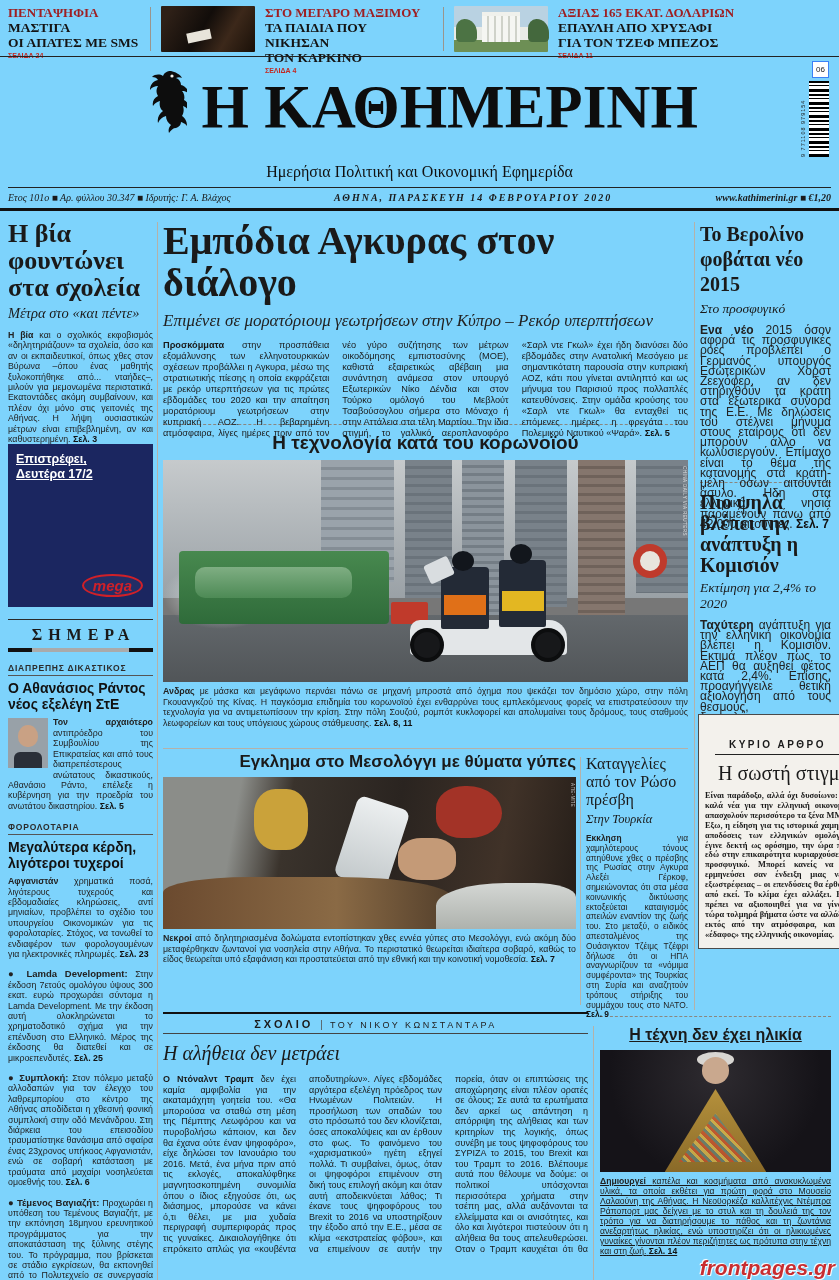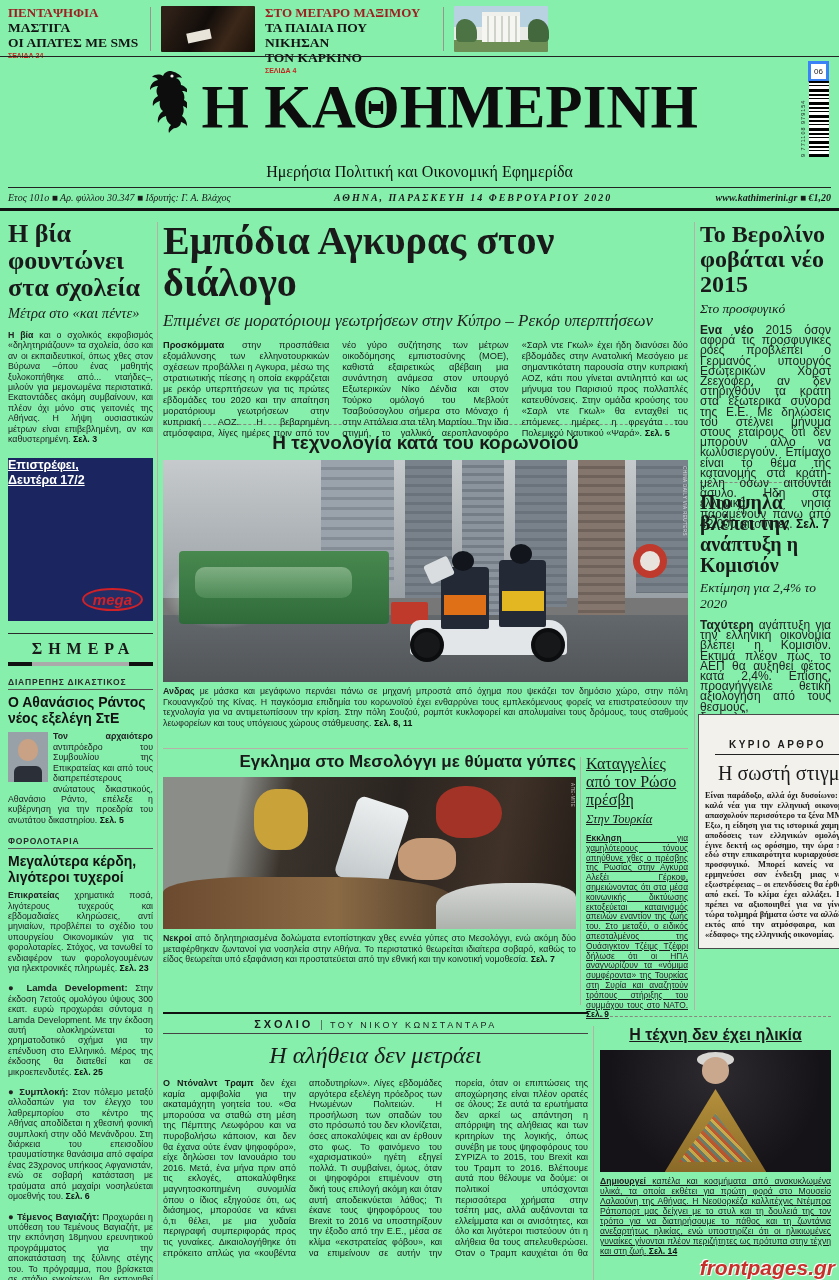--- a/index.html
+++ b/index.html
@@ -4,21 +4,21 @@
 <style>
   :root{
     --serif:"Liberation Serif","DejaVu Serif",serif;
     --sans:"Liberation Sans","DejaVu Sans",sans-serif;
     --ink:#1a1a1a;
     --red:#9e1f22;
     --pageref:#c3271f;
     --hair:#b5b1a8;
   }
   html,body{margin:0;padding:0;background:#888;}
-  .sheet{position:relative;width:839px;height:1280px;margin:0 auto;background:#86efac;
+  .sheet{position:relative;width:839px;height:1280px;margin:0 auto;background:#7dd3fc;
          overflow:hidden;color:var(--ink);font-family:var(--sans);}
   
   .teasers{position:absolute;left:0;top:0;width:839px;height:56px;display:flex;
            align-items:flex-start;padding:6px 8px 0 8px;box-sizing:border-box;gap:10px;}
   .teaser{font-family:var(--serif);}
   .t-kick{color:var(--red);font-weight:bold;font-size:13px;line-height:14px;}
   .t-line{font-weight:bold;font-size:13.5px;line-height:15px;color:#141414;}
   .t-page{font-family:var(--sans);color:var(--pageref);font-weight:bold;font-size:7px;margin-top:2px;}
   .t-div{width:1px;height:44px;background:#9a958c;margin-top:1px;}
   .t-img{width:94px;height:46px;border-radius:1px;flex:none;}
@@ -35,40 +35,40 @@
   .brand h1{display:inline;font-family:var(--serif);font-weight:bold;font-size:61px;
             letter-spacing:0px;color:#0d0d0d;margin:0;}
   .mast-sub{position:absolute;left:0;right:0;top:106px;text-align:center;font-family:var(--serif);
             font-size:16px;color:#111;}
   .dateline{position:absolute;left:8px;right:8px;top:130px;border-top:1px solid #222;
             display:flex;justify-content:space-between;align-items:center;height:18px;
             font-family:var(--serif);font-style:italic;font-size:10px;}
   .dateline .ctr{letter-spacing:2px;font-weight:bold;}
   .dateline .rt{font-weight:bold;}
   .thickbar{position:absolute;left:0;right:0;top:151px;height:3px;background:#111;}
-  .issuebox{position:absolute;right:10px;top:4px;width:15px;height:15px;border:3px solid #3b82f6;
+  .issuebox{position:absolute;right:10px;top:4px;width:15px;height:15px;border:1px solid #3b82f6;
             background:#fff;font-size:8px;text-align:center;line-height:15px;}
   .barcode{position:absolute;right:10px;top:24px;width:20px;height:76px;background:
       repeating-linear-gradient(180deg,#000 0 2px,#fff 2px 4px,#000 4px 5px,#fff 5px 8px,#000 8px 11px,#fff 11px 13px);}
   .bc-num{position:absolute;right:31px;top:24px;height:76px;width:8px;font-size:5.5px;
           writing-mode:vertical-rl;transform:rotate(180deg);letter-spacing:1px;color:#222;}
   
   .vrule{position:absolute;width:1px;background:var(--hair);}
   .hrule{position:absolute;height:1px;background:var(--hair);}
   .hdash{position:absolute;height:0;border-top:1px dashed #8a867e;}
   
   .body-sm{font-size:8.8px;line-height:10.4px;text-align:justify;color:#222;}
   .pageref{font-weight:bold;color:#111;}
   .kick{font-size:8.5px;font-weight:bold;letter-spacing:.8px;color:#2c2c2c;
         border-bottom:1px solid #555;padding-bottom:2px;margin-bottom:5px;}
   
   .rail{position:absolute;left:8px;top:220px;width:145px;bottom:0;overflow:hidden;}
   .rail h2{font-family:var(--serif);font-size:26px;line-height:27px;font-weight:bold;margin:0 0 4px;}
   .rail .sub{font-family:var(--serif);font-style:italic;font-size:14.5px;margin:0 0 8px;}
-  .megabox{margin-top:14px;width:145px;height:163px;background:#1b2660;position:relative;box-sizing:border-box;}
+  .megabox{width:145px;height:163px;background:#1b2660;position:relative;box-sizing:border-box;padding:8px;}
   .megabox .l1{color:#fff;font-weight:bold;font-size:12.5px;line-height:15px;text-decoration:underline;}
   .megabox .logo{position:absolute;right:10px;bottom:10px;color:#d02028;border:2px solid #d02028;
                  border-radius:50%;padding:1px 9px;font:bold italic 15px var(--sans);background:rgba(255,255,255,.04);}
   .simera{margin-top:12px;border-top:1px solid #2a2a2a;padding-top:6px;}
   .simera-t{text-align:center;font:bold 16px var(--serif);letter-spacing:6px;padding-left:6px;}
   .simera-u{height:4px;margin-top:4px;background:linear-gradient(90deg,#111 0 24px,#aaa 24px 121px,#111 121px);}
   .s-item{margin-top:11px;}
   .s-item h3{font-size:14px;line-height:15.5px;margin:0 0 5px;color:#111;}
   .thumb{float:left;width:40px;height:50px;margin:1px 5px 2px 0;background:#98a1a8;position:relative;}
   .thumb i{position:absolute;left:10px;top:7px;width:20px;height:22px;border-radius:50% 50% 45% 45%;background:#c9a184;}
@@ -105,46 +105,46 @@
   
   .vult{position:absolute;left:163px;top:752px;width:413px;}
   .vult h2{font-size:17px;margin:0 0 5px;text-align:right;font-weight:bold;}
   .vult .photo{width:413px;height:152px;background:linear-gradient(100deg,#8b8d89 0 18%,#3a332c 30%,#2a2420 55%,#403228 80%,#241d18);}
   .blobY{position:absolute;left:22%;top:8%;width:13%;height:40%;background:#caa23a;border-radius:40%;}
   .blobR{position:absolute;right:18%;top:6%;width:16%;height:34%;background:#a33327;border-radius:45% 55% 50% 40%;}
   .bottle{position:absolute;left:44%;top:16%;width:13%;height:55%;background:linear-gradient(#eceff0,#c3c9cb);border-radius:8px;transform:rotate(18deg);}
   .hand{position:absolute;left:57%;top:40%;width:14%;height:28%;background:#c49a77;border-radius:40%;}
   .feathers{position:absolute;left:0;bottom:0;width:70%;height:34%;background:linear-gradient(90deg,#6b4a2f,#8a6a45 60%,#54402c);border-radius:30% 40% 0 0;}
   .fluff{position:absolute;right:0;bottom:0;width:34%;height:30%;background:linear-gradient(#d4d7d4,#aeb2ad);border-radius:50% 30% 0 0;}
-  .russia{position:absolute;left:586px;top:755px;width:102px;text-decoration:underline;}
+  .russia{position:absolute;left:586px;top:755px;width:102px;}
   .russia h3{font-family:var(--serif);font-size:16px;line-height:18px;font-weight:normal;margin:0 0 3px;}
   .russia .sub{font-family:var(--serif);font-style:italic;font-size:12.5px;margin:0 0 7px;}
   .russia .body-sm{font-size:8.4px;line-height:9.8px;}
   
-  .rcol h2{font-family:var(--serif);font-size:24px;line-height:25px;font-weight:bold;margin:0 0 4px;}
+  .rcol h2{font-family:var(--serif);font-size:20px;line-height:25px;font-weight:bold;margin:0 0 4px;}
   .rcol .sub{font-family:var(--serif);font-style:italic;font-size:13.5px;margin:0 0 8px;}
   .berlin{position:absolute;left:700px;top:222px;width:131px;}
   .comm{position:absolute;left:700px;top:492px;width:131px;}
   .comm h2{font-size:20px;line-height:21px;}
   .rcol .body-sm{font-size:12px;line-height:10.2px;}
   .kyrio{position:absolute;left:698px;top:714px;width:159px;border:1px solid #4a4a4a;box-sizing:border-box;
          padding:24px 6px 8px;background:#f3f1ec;}
   .kyrio .hd{text-align:center;font:bold 10px var(--sans);letter-spacing:2.5px;border-bottom:1px solid #222;
              width:86%;margin:0 auto 7px;padding-bottom:4px;}
   .kyrio h3{font-family:var(--serif);font-size:20px;line-height:22px;font-weight:normal;text-align:right;margin:0 0 7px;}
   .kyrio .bd{font-family:var(--serif);font-weight:bold;font-size:8.4px;line-height:9.9px;text-align:justify;}
   
   .scholio{position:absolute;left:163px;top:1012px;width:425px;height:268px;overflow:hidden;}
   .sch-rule{border-top:2px solid #111;}
   .sch-kicker{display:flex;justify-content:center;gap:7px;align-items:baseline;padding:4px 0 3px;
               border-bottom:1px solid #444;}
   .sch-kicker .k{font-weight:bold;font-size:11px;letter-spacing:3px;}
   .sch-kicker .sep{color:#555;font-size:10px;}
   .sch-kicker .b{font-size:9px;letter-spacing:2.5px;color:#222;}
-  .scholio h2{font-family:var(--serif);font-style:italic;font-size:24px;font-weight:normal;text-align:center;margin:8px 0 9px;}
+  .scholio h2{font-family:var(--serif);font-style:italic;font-size:20px;font-weight:normal;margin:8px 0 9px;}
   .scholio .cols{column-count:3;column-gap:13px;font-size:9px;line-height:10.6px;text-align:justify;height:188px;overflow:hidden;}
   
   .art{position:absolute;left:600px;top:1026px;width:231px;height:254px;overflow:hidden;text-decoration:underline;}
   .art h2{font-size:16px;margin:0 0 6px;text-align:center;font-weight:bold;}
   .art .photo{width:231px;height:122px;background:radial-gradient(circle at 50% 20%,#2e2b30,#151318 70%);}
   .dress{position:absolute;left:28%;bottom:0;width:44%;height:68%;
          background:linear-gradient(#b5913c,#8a6a28);clip-path:polygon(50% 0,100% 100%,0 100%);}
   .spark{position:absolute;left:34%;bottom:8%;width:32%;height:40%;
          background:repeating-linear-gradient(45deg,rgba(214,60,46,.55) 0 3px,rgba(60,130,160,.5) 3px 6px,rgba(230,200,90,.6) 6px 9px);
          clip-path:polygon(50% 0,100% 100%,0 100%);}
@@ -170,20 +170,26 @@
     <div class="t-div"></div>
     <div class="t-img dark"></div>
     <div class="teaser" style="width:168px">
       <div class="t-kick">ΣΤΟ ΜΕΓΑΡΟ ΜΑΞΙΜΟΥ</div>
       <div class="t-line">ΤΑ ΠΑΙΔΙΑ ΠΟΥ ΝΙΚΗΣΑΝ</div>
       <div class="t-line">ΤΟΝ ΚΑΡΚΙΝΟ</div>
       <div class="t-page">ΣΕΛΙΔΑ 4</div>
     </div>
     <div class="t-div"></div>
     <div class="t-img villa"></div>
+    <div class="teaser" style="width:220px">
+      <div class="t-kick">ΑΞΙΑΣ 165 ΕΚΑΤ. ΔΟΛΑΡΙΩΝ</div>
+      <div class="t-line">ΕΠΑΥΛΗ ΑΠΟ ΧΡΥΣΑΦΙ</div>
+      <div class="t-line">ΓΙΑ ΤΟΝ ΤΖΕΦ ΜΠΕΖΟΣ</div>
+      <div class="t-page">ΣΕΛΙΔΑ 11</div>
+    </div>
   </div>
 
   <div class="masthead">
     <div class="brand">
       <span class="emblem">
         <svg width="46" height="74" viewBox="0 0 46 74" aria-hidden="true">
           <path fill="#0d0d0d" d="M30 4c-4 0-7 2-8 5-3-2-8-2-11 1 3 0 5 1 6 3-5 1-8 5-8 10 2-3 5-4 8-4-2 3-2 7 0 10-4 2-6 6-5 10 2-3 4-4 7-5-1 4 0 8 3 10-4 3-6 7-5 12 2-4 4-6 8-7 0 4 2 7 5 9-2 2-3 5-2 8 2-3 4-5 7-5 3-1 5-3 5-6 0 0 4 1 6 4 0-5-2-8-5-10 2-3 2-7 1-10 3 1 5 3 6 6 1-5-1-10-5-12 1-3 0-7-2-9 3 0 5 1 7 3-1-5-4-8-8-9 0-3-2-6-5-7 2-1 4-1 6 0-2-4-7-6-11-7z"></path>
           <circle cx="31" cy="9" r="1.6" fill="#f3f1ec"></circle>
         </svg>
       </span>
@@ -230,21 +236,21 @@
         <h3>Ο Αθανάσιος Ράντος νέος εξελέγη ΣτΕ</h3>
         <p class="body-sm" style="margin:0"><span class="thumb">
               <i></i>
               <u></u>
             </span><b>Τον αρχαιότερο</b> <span>αντιπρόεδρο του Συμβουλίου της Επικρατείας και από τους διαπρεπέστερους ανώτατους δικαστικούς, Αθανάσιο Ράντο, επέλεξε η κυβέρνηση για την προεδρία του ανωτάτου δικαστηρίου.</span> <span class="pageref">Σελ. 5</span></p>
       </div>
 
       <div class="s-item">
         <div class="kick">ΦΟΡΟΛΟΤΑΡΙΑ</div>
         <h3>Μεγαλύτερα κέρδη, λιγότεροι τυχεροί</h3>
-        <p class="body-sm" style="margin:0"><b>Επικρατείας</b> <span>χρηματικά ποσά, λιγότερους τυχερούς και εβδομαδιαίες κληρώσεις, αντί μηνιαίων, προβλέπει το σχέδιο του υπουργείου Οικονομικών για τις φορολοταρίες. Στόχος, να τονωθεί το ενδιαφέρον των φορολογουμένων για ηλεκτρονικές πληρωμές.</span> <span class="pageref">Σελ. 23</span></p>
+        <p class="body-sm" style="margin:0"><b>Αφγανιστάν</b> <span>χρηματικά ποσά, λιγότερους τυχερούς και εβδομαδιαίες κληρώσεις, αντί μηνιαίων, προβλέπει το σχέδιο του υπουργείου Οικονομικών για τις φορολοταρίες. Στόχος, να τονωθεί το ενδιαφέρον των φορολογουμένων για ηλεκτρονικές πληρωμές.</span> <span class="pageref">Σελ. 23</span></p>
       </div>
 
       <p class="body-sm bullet"><b><span>●</span> <span>Lamda Development:</span></b> <span>Στην έκδοση 7ετούς ομολόγου ύψους 300 εκατ. ευρώ προχωράει σύντομα η Lamda Development. Με την έκδοση αυτή ολοκληρώνεται το χρηματοδοτικό σχήμα για την επένδυση στο Ελληνικό. Μέρος της έκδοσης θα διατεθεί και σε μικροεπενδυτές.</span> <span class="pageref">Σελ. 25</span></p>
       <p class="body-sm bullet"><b><span>●</span> <span>Συμπλοκή:</span></b> <span>Στον πόλεμο μεταξύ αλλοδαπών για τον έλεγχο του λαθρεμπορίου στο κέντρο της Αθήνας αποδίδεται η χθεσινή φονική συμπλοκή στην οδό Μενάνδρου. Στη διάρκεια του επεισοδίου τραυματίστηκε θανάσιμα από σφαίρα ένας 23χρονος υπήκοος Αφγανιστάν, ενώ σε σοβαρή κατάσταση με τραύματα από μαχαίρι νοσηλεύεται ομοεθνής του.</span> <span class="pageref">Σελ. 6</span></p>
       <p class="body-sm bullet"><b><span>●</span> <span>Τέμενος Βαγιαζήτ:</span></b> <span>Προχωράει η υπόθεση του Τεμένους Βαγιαζήτ, με την εκπόνηση 18μηνου ερευνητικού προγράμματος για την αποκατάσταση της ξύλινης στέγης του. Το πρόγραμμα, που βρίσκεται σε στάδιο εγκρίσεων, θα εκπονηθεί από το Πολυτεχνείο σε συνεργασία με την Εφορεία Αρχαιοτήτων Εβρου.</span> </p>
     </div>
   </div>
 
   <div class="lead">
     <h1>Εμπόδια Αγκυρας στον διάλογο</h1>

